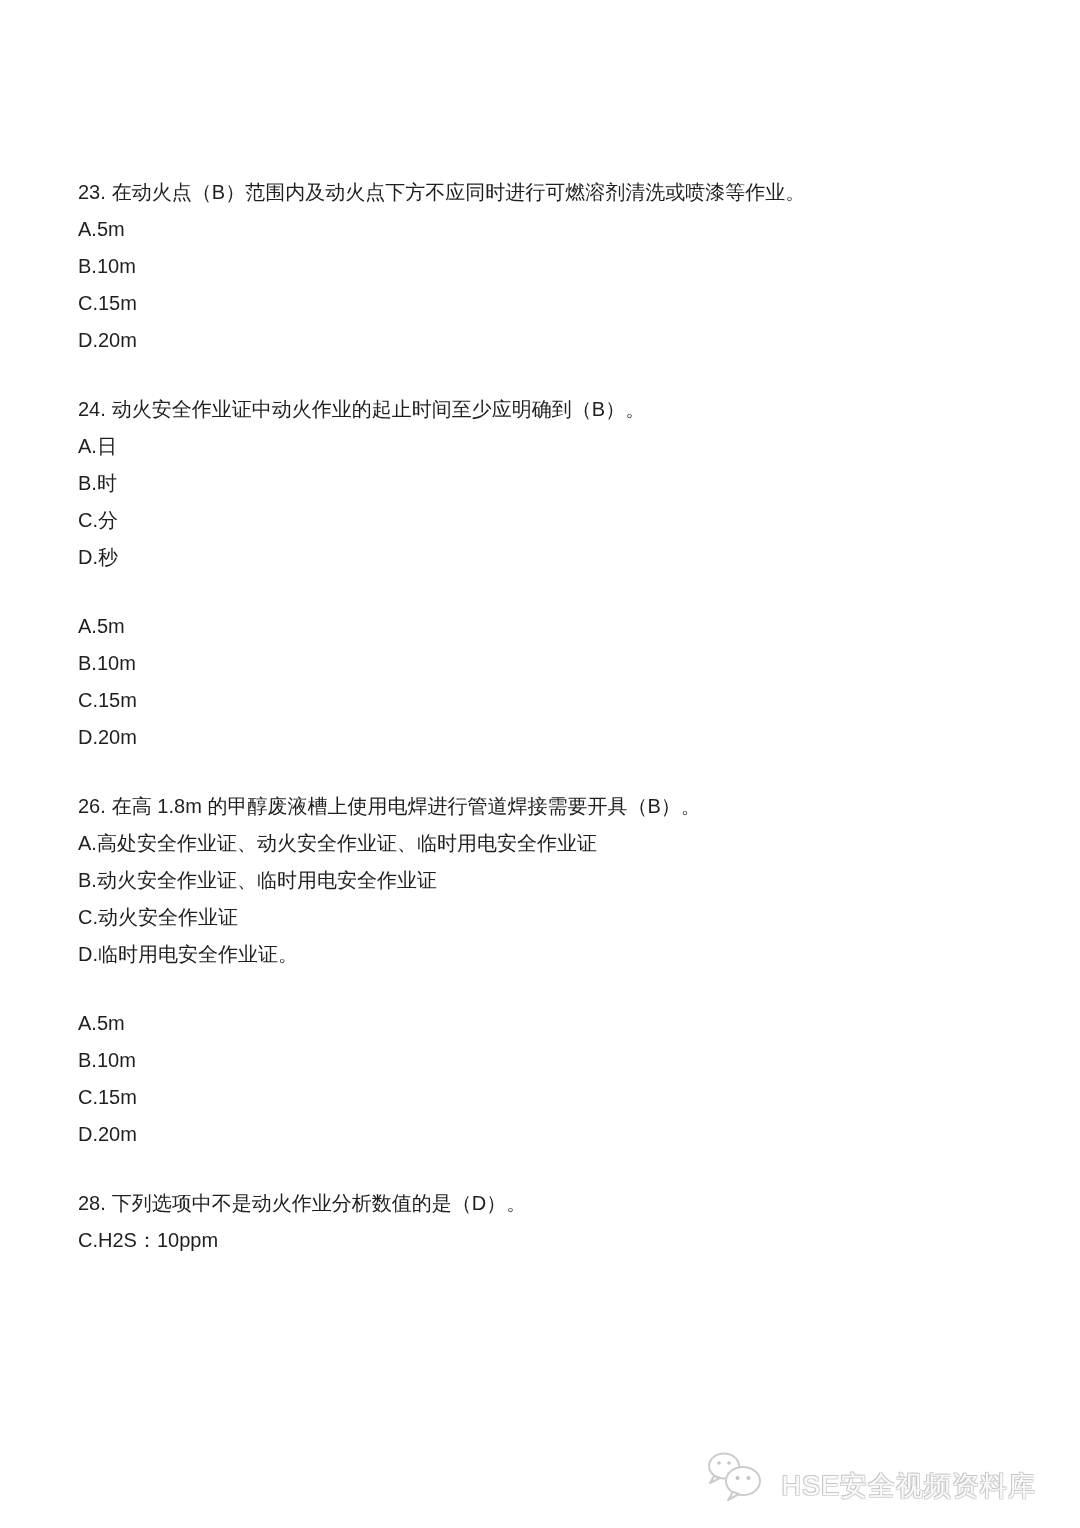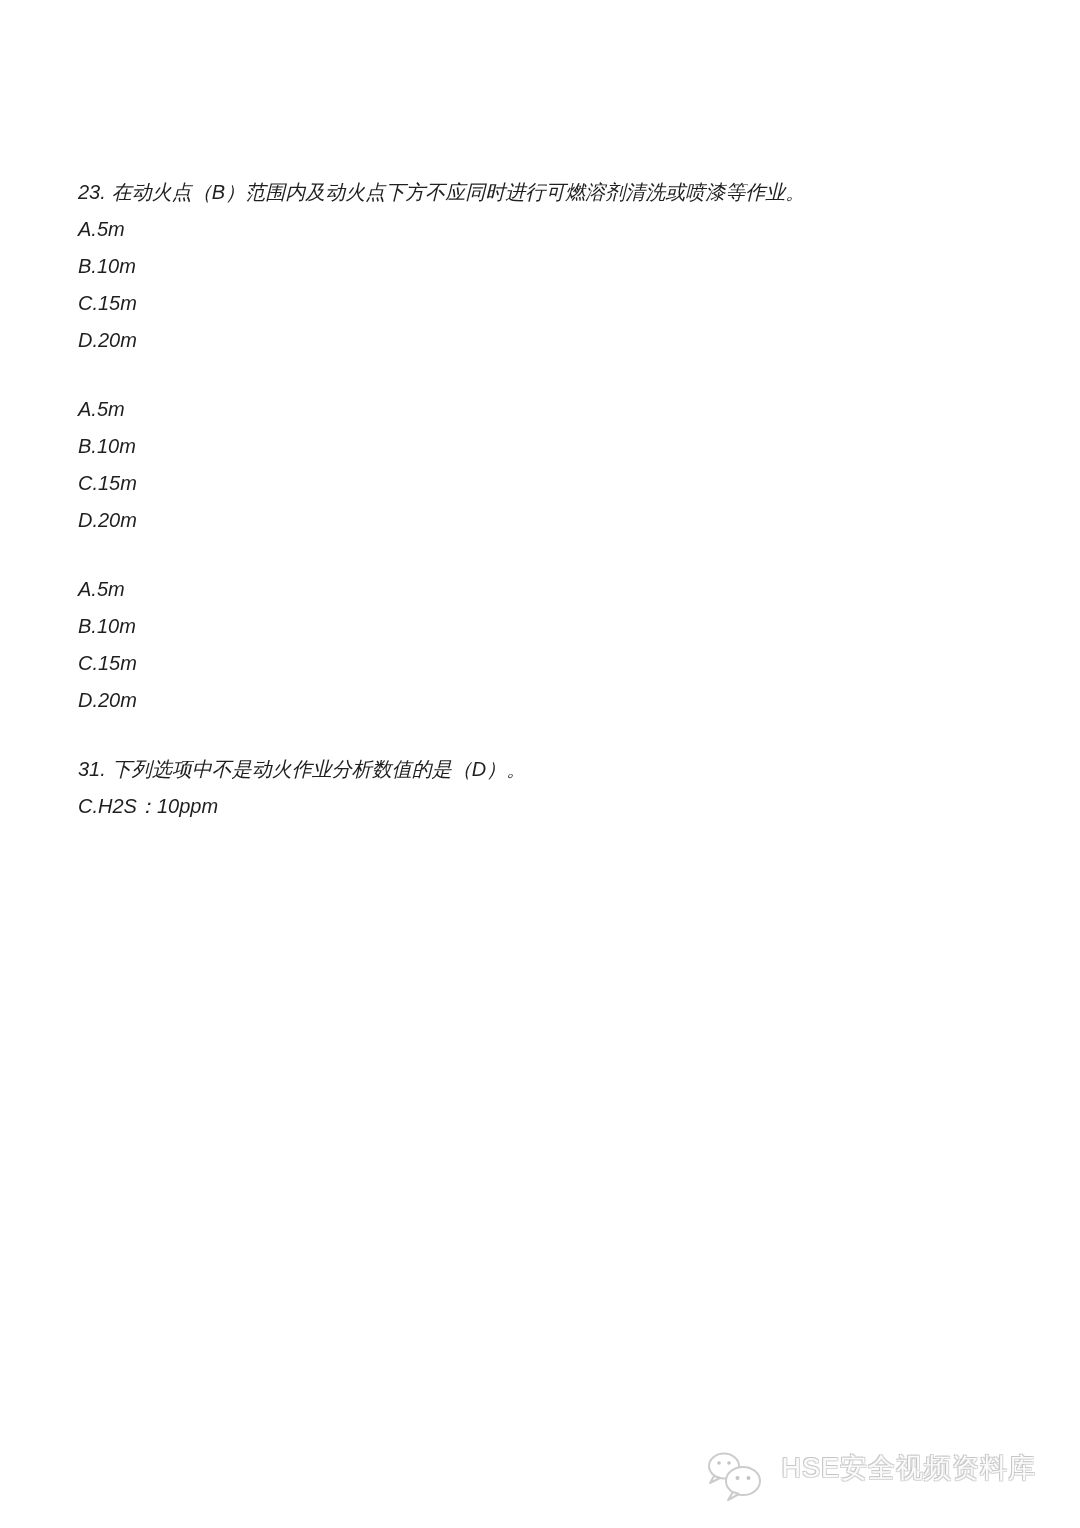--- a/index.html
+++ b/index.html
@@ -12,37 +12,36 @@
     background: #ffffff;
     font-family: "Liberation Sans", "DejaVu Sans", sans-serif;
     position: relative;
     overflow: hidden;
   }
   .doc {
     padding: 174px 56px 0 78px;
   }
   .q {
     margin-bottom: 32px;
-    font-style: italic;
   }
   .line {
     font-size: 20px;
     line-height: 37px;
     color: #1f1f1f;
     white-space: nowrap;
   }
   .stem .q-num {
     margin-right: 6px;
   }
   .footer-watermark {
     position: absolute;
     top: 1450px;
     right: 44px;
     display: flex;
-    align-items: flex-start;
+    align-items: flex-end;
     gap: 15px;
   }
   .wm-text {
     font-size: 27px;
     letter-spacing: 1px;
     color: #fbfbfb;
     text-shadow: -1px -1px 0 #c6c6c6, 1px 1px 0 #d9d9d9, 1px -1px 0 #d2d2d2, -1px 1px 0 #d2d2d2;
     white-space: nowrap;
   }
   .wm-icon svg {
@@ -55,38 +54,52 @@
 <div class="doc">
 
   <div class="q">
     <div class="line stem"><span class="q-num">23.</span><span>在动火点（B）范围内及动火点下方不应同时进行可燃溶剂清洗或喷漆等作业。</span></div>
     <div class="line">A.5m</div>
     <div class="line">B.10m</div>
     <div class="line">C.15m</div>
     <div class="line">D.20m</div>
   </div>
 
-
   <div class="q">
-    <div class="line">A.5m</div>
-    <div class="line">B.10m</div>
-    <div class="line">C.15m</div>
-    <div class="line">D.20m</div>
+    <div class="line stem"><span class="q-num">24.</span><span>动火安全作业证中动火作业的起止时间至少应明确到（B）。</span></div>
+    <div class="line">A.日</div>
+    <div class="line">B.时</div>
+    <div class="line">C.分</div>
+    <div class="line">D.秒</div>
   </div>
-
 
   <div class="q">
     <div class="line">A.5m</div>
     <div class="line">B.10m</div>
     <div class="line">C.15m</div>
     <div class="line">D.20m</div>
   </div>
 
   <div class="q">
-    <div class="line stem"><span class="q-num">31.</span><span>下列选项中不是动火作业分析数值的是（D）。</span></div>
+    <div class="line stem"><span class="q-num">26.</span><span>在高 1.8m 的甲醇废液槽上使用电焊进行管道焊接需要开具（B）。</span></div>
+    <div class="line">A.高处安全作业证、动火安全作业证、临时用电安全作业证</div>
+    <div class="line">B.动火安全作业证、临时用电安全作业证</div>
+    <div class="line">C.动火安全作业证</div>
+    <div class="line">D.临时用电安全作业证。</div>
+  </div>
+
+  <div class="q">
+    <div class="line">A.5m</div>
+    <div class="line">B.10m</div>
+    <div class="line">C.15m</div>
+    <div class="line">D.20m</div>
+  </div>
+
+  <div class="q">
+    <div class="line stem"><span class="q-num">28.</span><span>下列选项中不是动火作业分析数值的是（D）。</span></div>
     <div class="line">C.H2S：10ppm</div>
   </div>
 
 </div>
 
 <div class="footer-watermark">
   <span class="wm-icon">
     <svg width="62" height="54" viewBox="0 0 62 54" xmlns="http://www.w3.org/2000/svg">
 
       <ellipse cx="20" cy="16" rx="15" ry="12.5" fill="#ffffff" stroke="#cccccc" stroke-width="2"></ellipse>

